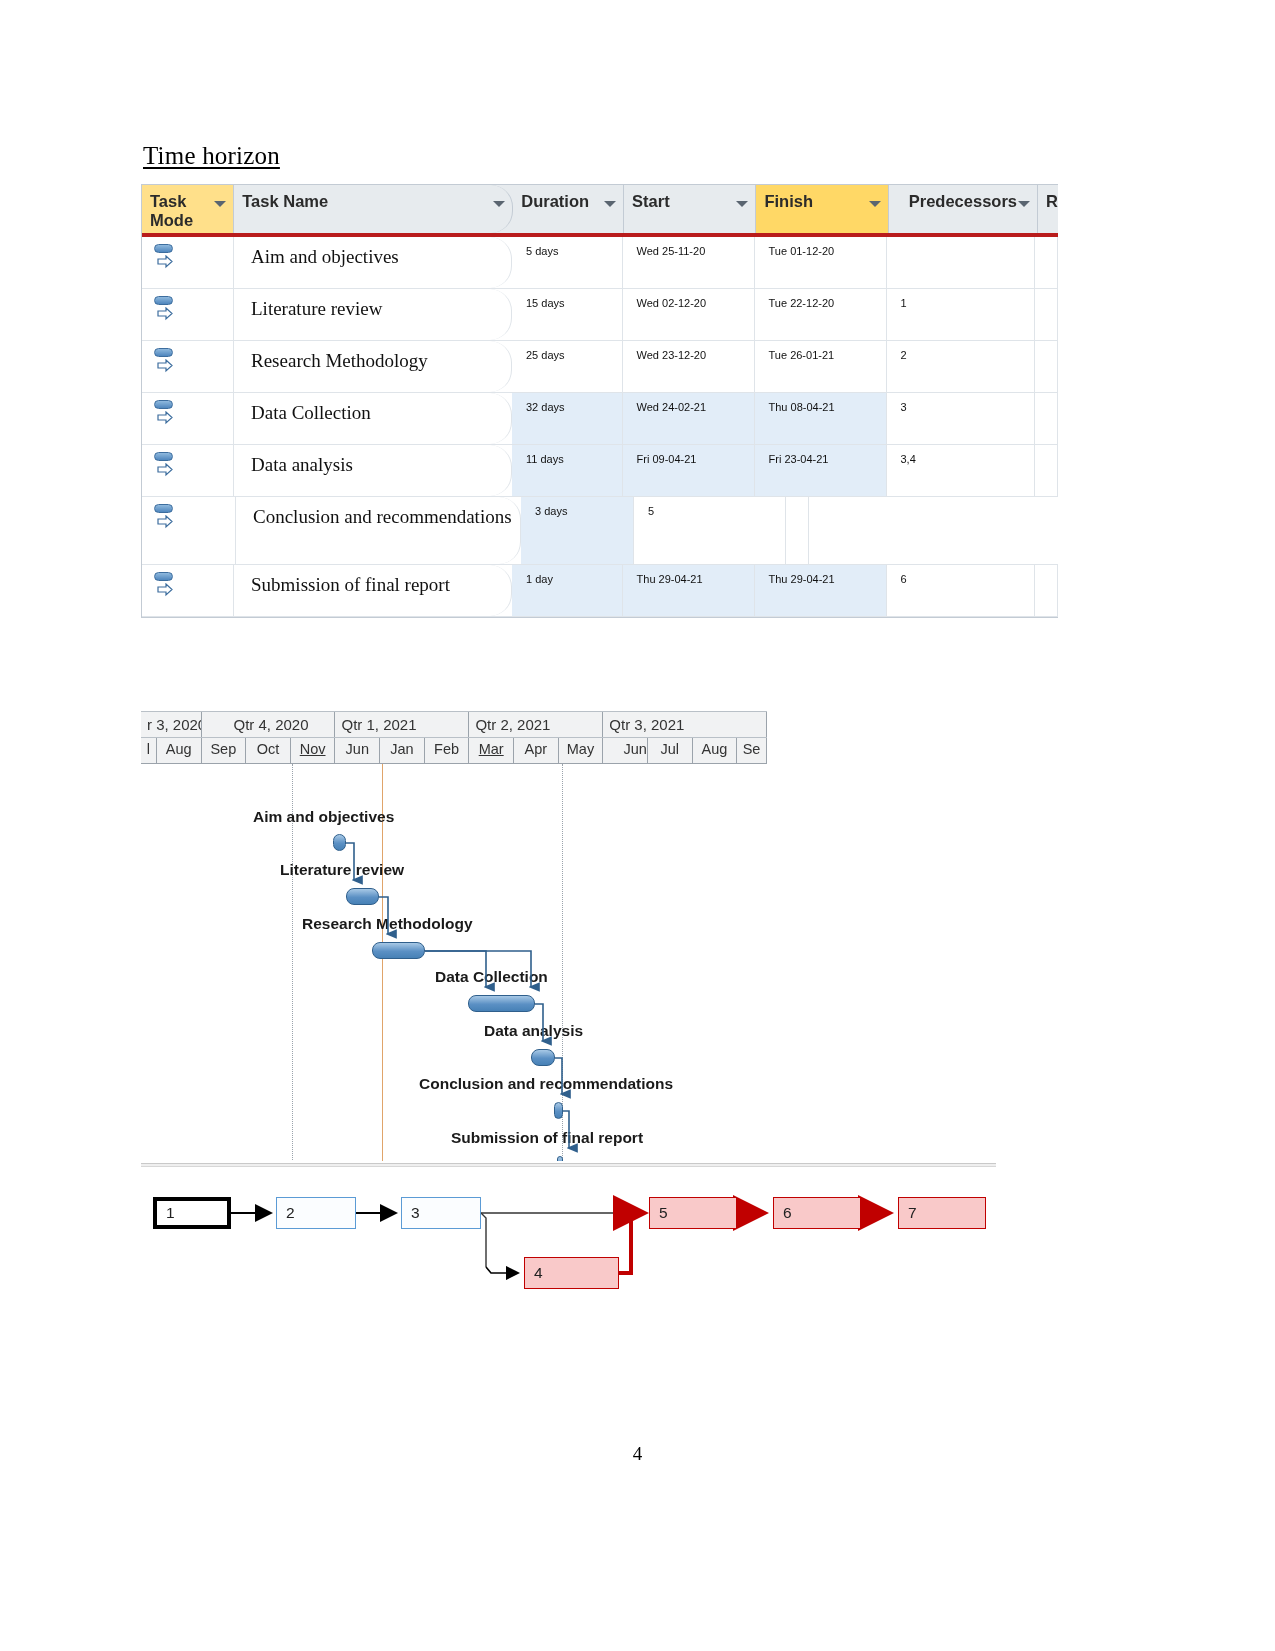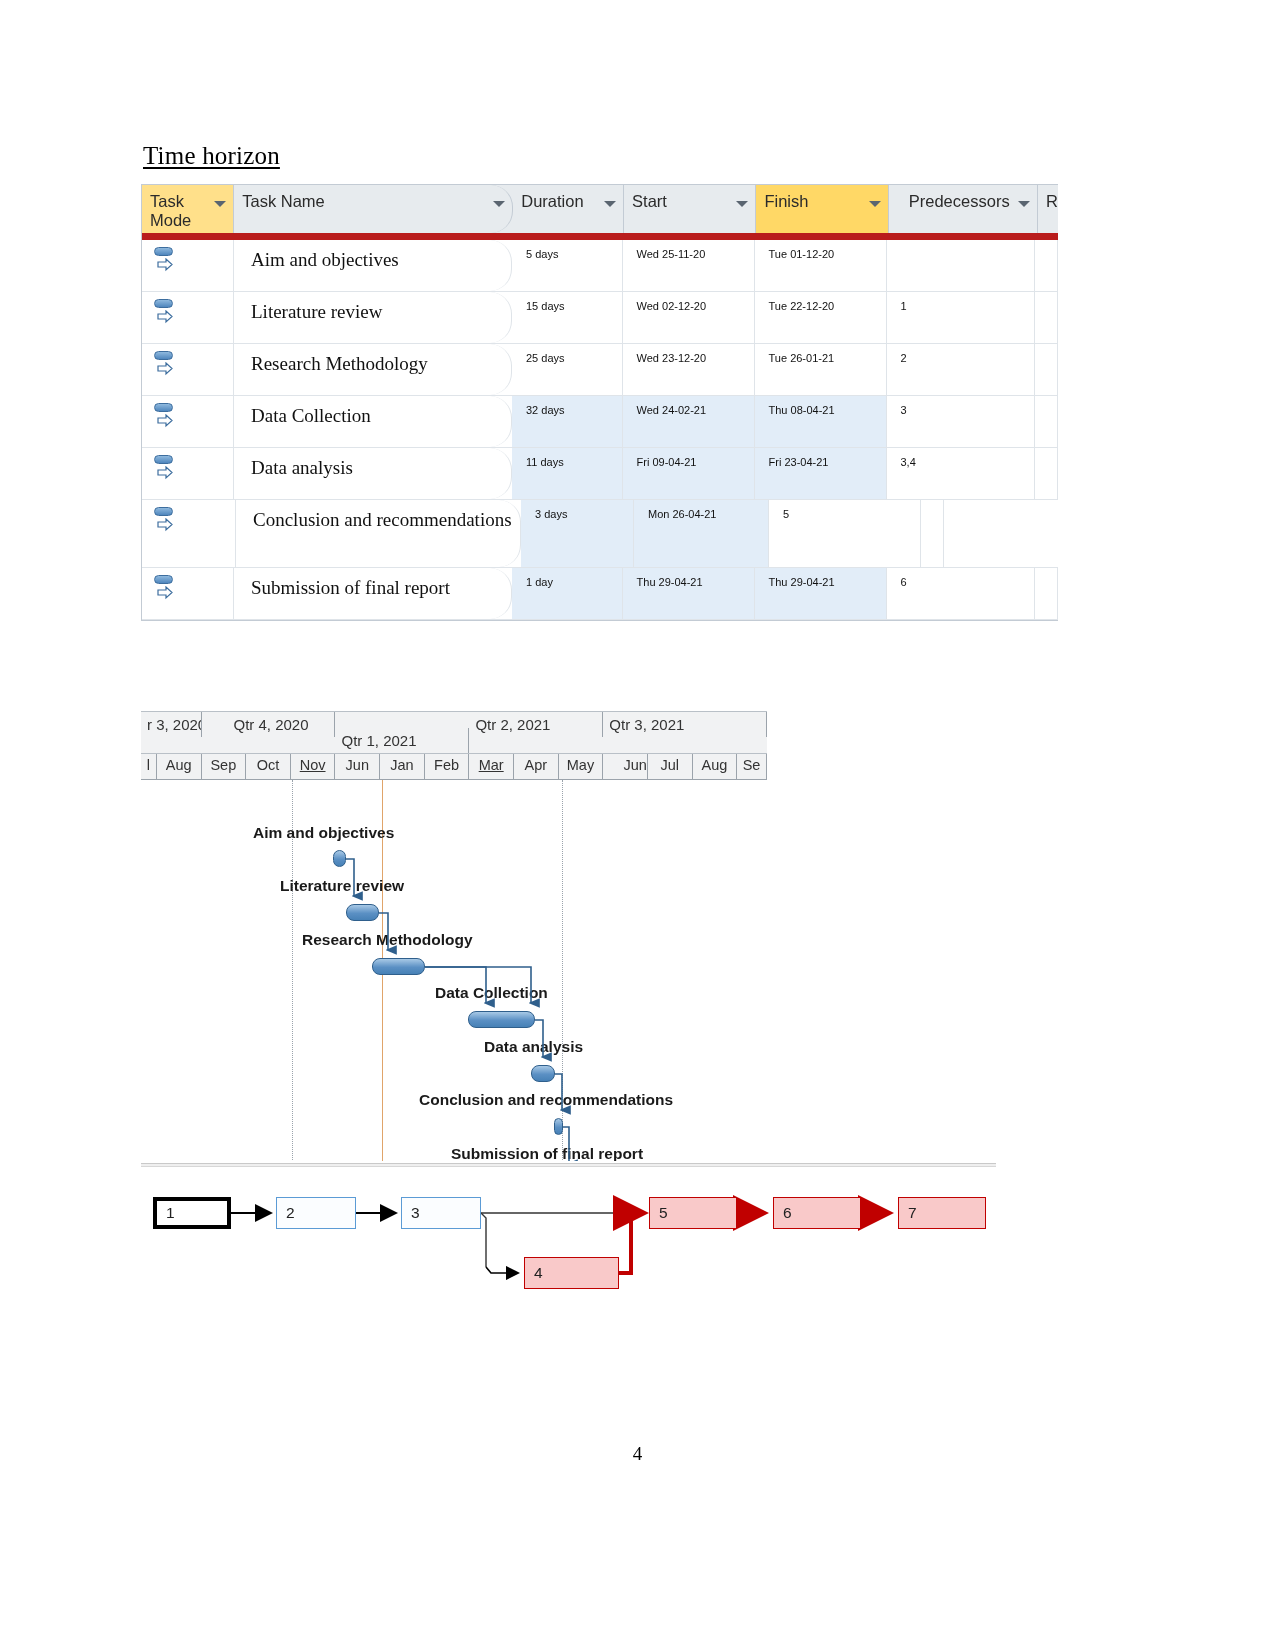--- a/index.html
+++ b/index.html
@@ -23,21 +23,21 @@
   }
 
   
   #task-table {
     position:absolute; left:141px; top:184px;
     width:917px;
     border:1px solid #c3cbd4;
     border-right:none;
     background:#fff;
   }
-  .tt-header { display:flex; background:#e7ebee; border-bottom:7px solid #b91c1c; }
+  .tt-header { display:flex; background:#e7ebee; border-bottom:4px solid #b91c1c;font-weight:bold; }
   .tt-head-cell {
     position:relative;
     padding:7px 8px 0 8px;
     font-size:16.5px; color:#2b2b2b;
     border-right:1px solid #c3cbd4;
     height:48px;
     line-height:1.15;
     background:#e7ebee;
   }
   .tt-head-cell.gold { background:#ffd866; }
@@ -266,21 +266,20 @@
         <div class="tt-cell modecell c-mode">
   <span class="mode-icon">
     <span class="pill"></span>
     <svg class="arrow" viewBox="0 0 16 14">
       <path d="M1 4 H9 V1 L15 6.5 L9 12 V9 H1 Z" fill="#ffffff" stroke="#3c6d9e" stroke-width="1.2"></path>
     </svg>
   </span>
         </div>
         <div class="tt-cell serif c-name">Conclusion and recommendations</div>
         <div class="tt-cell c-dur hl">3 days</div>
-        <div class="tt-cell c-start hl">Mon 26-04-21</div>
         <div class="tt-cell c-pred">5</div>
         <div class="tt-cell c-res"></div>
       </div>
       <div class="tt-row">
         <div class="tt-cell modecell c-mode">
   <span class="mode-icon">
     <span class="pill"></span>
     <svg class="arrow" viewBox="0 0 16 14">
       <path d="M1 4 H9 V1 L15 6.5 L9 12 V9 H1 Z" fill="#ffffff" stroke="#3c6d9e" stroke-width="1.2"></path>
     </svg>
@@ -293,21 +292,21 @@
         <div class="tt-cell c-pred">6</div>
         <div class="tt-cell c-res"></div>
       </div>
     </div>
 </div>
 
 <div id="gantt">
   <div class="g-qtr-row" id="g-qtr-row">
       <div class="g-qtr" style="width: 61px;">r 3, 2020</div>
       <div class="g-qtr" style="width: 135px; text-align: center;">Qtr 4, 2020</div>
-      <div class="g-qtr" style="width: 135px; margin-top: 16px;">Qtr 1, 2021</div>
+      <div class="g-qtr" style="width: 135px;">Qtr 1, 2021</div>
       <div class="g-qtr" style="width: 135px;">Qtr 2, 2021</div>
       <div class="g-qtr" style="width: 165px;">Qtr 3, 2021</div>
     </div>
   <div class="g-mon-row" id="g-mon-row">
       <div class="g-mon" style="width: 16px;">l</div>
       <div class="g-mon" style="width: 45px;">Aug</div>
       <div class="g-mon" style="width: 45px;">Sep</div>
       <div class="g-mon" style="width: 45px;">Oct</div>
       <div class="g-mon" style="width: 45px; text-decoration: underline;">Nov</div>
       <div class="g-mon" style="width: 45px;">Jun</div>

